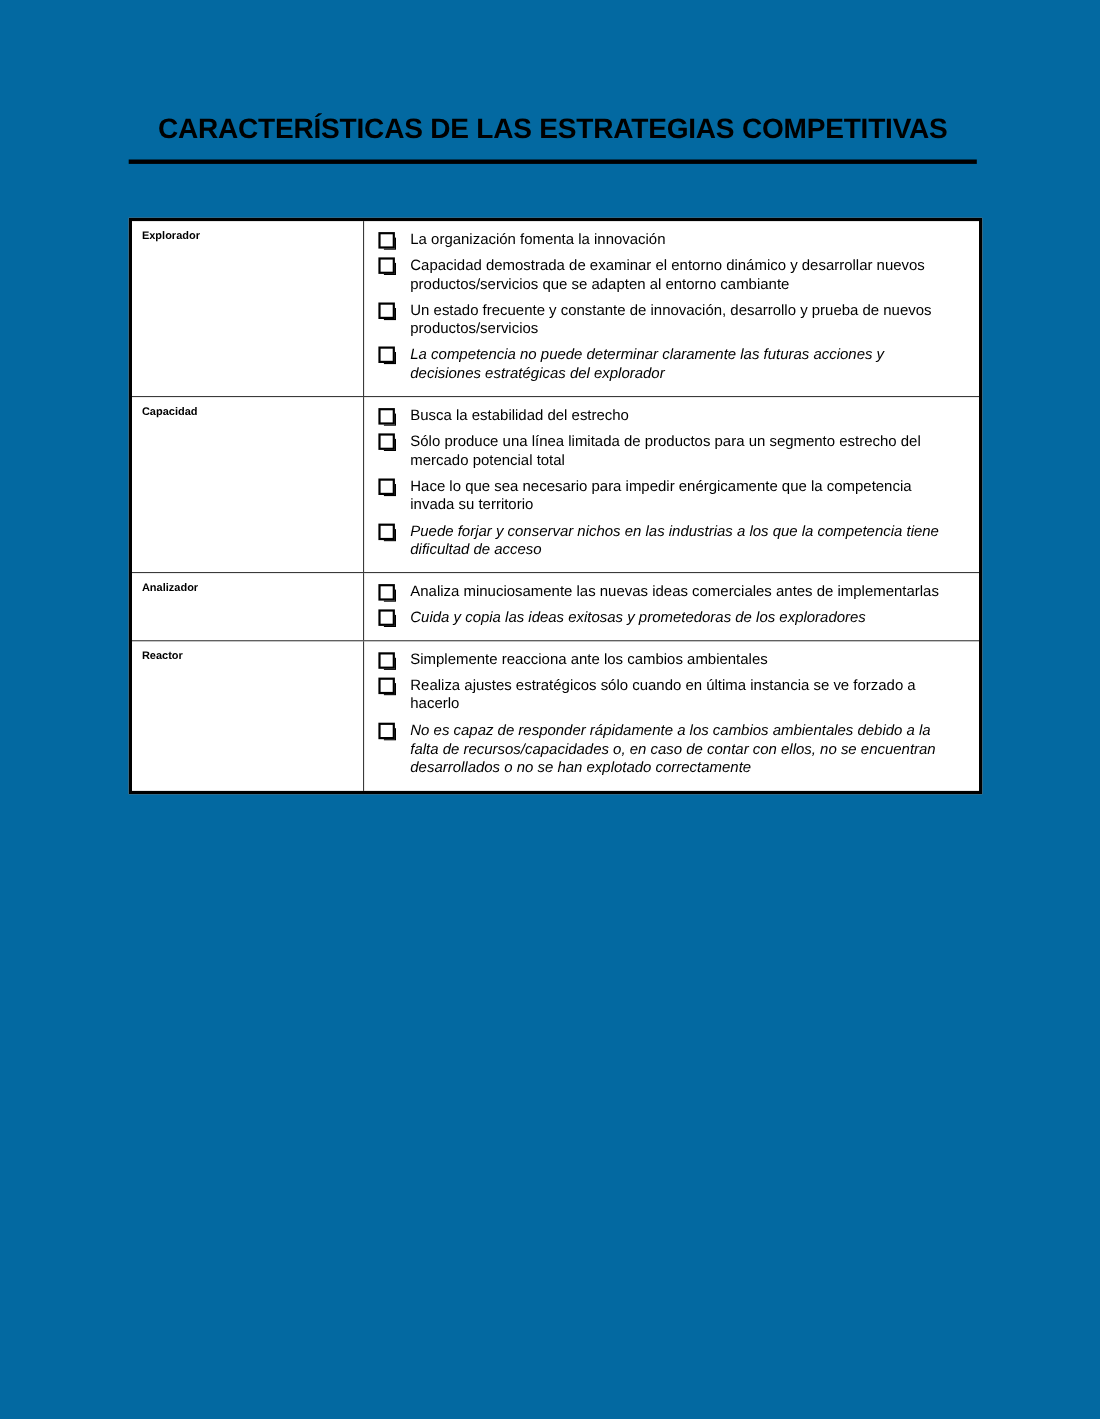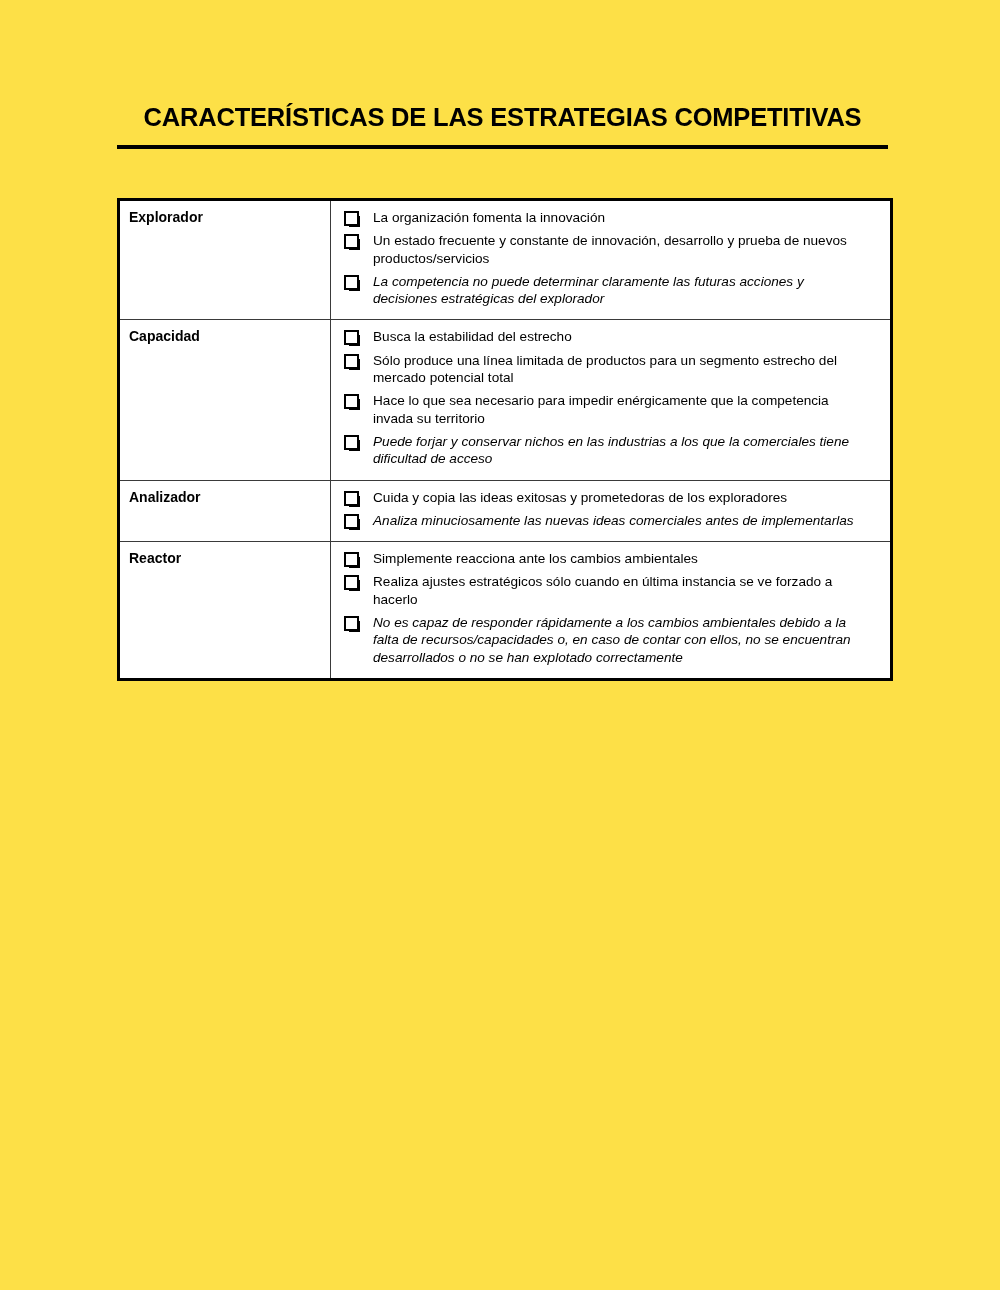--- a/index.html
+++ b/index.html
@@ -6,21 +6,21 @@
   html, body {
     margin: 0;
     padding: 0;
     background: #ffffff;
   }
 
   .page {
     position: relative;
     width: 1000px;
     height: 1290px;
-    background: #fde047;
+    background: #0369a1;
     font-family: "Liberation Sans", "DejaVu Sans", sans-serif;
     color: #000000;
     overflow: hidden;
   }
 
   
   .title-block {
     position: absolute;
     left: 117px;
     top: 103px;
@@ -69,21 +69,21 @@
 
   .cell-label {
     flex: 0 0 211px;
     width: 211px;
     box-sizing: border-box;
     border-right: 1px solid #3a3a3a;
     padding: 8px 6px 10px 9px;
   }
 
   .label-text {
-    font-size: 14px;
+    font-size: 10px;
     font-weight: bold;
     line-height: 1.25;
     color: #000000;
   }
 
   .cell-items {
     flex: 1 1 auto;
     box-sizing: border-box;
     padding: 8px 10px 12px 9px;
   }
@@ -157,20 +157,24 @@
           <div class="label-text">Explorador</div>
         </div>
         <div class="cell-items">
           <ul class="checklist">
             <li class="check-item">
               <span class="check-box"></span>
               <span class="item-text">La organización fomenta la innovación</span>
             </li>
             <li class="check-item">
               <span class="check-box"></span>
+              <span class="item-text">Capacidad demostrada de examinar el entorno dinámico y desarrollar nuevos productos/servicios que se adapten al entorno cambiante</span>
+            </li>
+            <li class="check-item">
+              <span class="check-box"></span>
               <span class="item-text">Un estado frecuente y constante de innovación, desarrollo y prueba de nuevos productos/servicios</span>
             </li>
             <li class="check-item">
               <span class="check-box"></span>
               <span class="item-text">La competencia no puede determinar claramente las futuras acciones y decisiones estratégicas del explorador</span>
             </li>
           </ul>
         </div>
       </div>
       <div class="matrix-row">
@@ -186,39 +190,39 @@
             <li class="check-item">
               <span class="check-box"></span>
               <span class="item-text">Sólo produce una línea limitada de productos para un segmento estrecho del mercado potencial total</span>
             </li>
             <li class="check-item">
               <span class="check-box"></span>
               <span class="item-text">Hace lo que sea necesario para impedir enérgicamente que la competencia invada su territorio</span>
             </li>
             <li class="check-item">
               <span class="check-box"></span>
-              <span class="item-text">Puede forjar y conservar nichos en las industrias a los que la comerciales tiene dificultad de acceso</span>
+              <span class="item-text">Puede forjar y conservar nichos en las industrias a los que la competencia tiene dificultad de acceso</span>
             </li>
           </ul>
         </div>
       </div>
       <div class="matrix-row">
         <div class="cell-label">
           <div class="label-text">Analizador</div>
         </div>
         <div class="cell-items">
           <ul class="checklist">
             <li class="check-item">
               <span class="check-box"></span>
+              <span class="item-text">Analiza minuciosamente las nuevas ideas comerciales antes de implementarlas</span>
+            </li>
+            <li class="check-item">
+              <span class="check-box"></span>
               <span class="item-text">Cuida y copia las ideas exitosas y prometedoras de los exploradores</span>
             </li>
-            <li class="check-item">
-              <span class="check-box"></span>
-              <span class="item-text">Analiza minuciosamente las nuevas ideas comerciales antes de implementarlas</span>
-            </li>
           </ul>
         </div>
       </div>
       <div class="matrix-row">
         <div class="cell-label">
           <div class="label-text">Reactor</div>
         </div>
         <div class="cell-items">
           <ul class="checklist">
             <li class="check-item">

